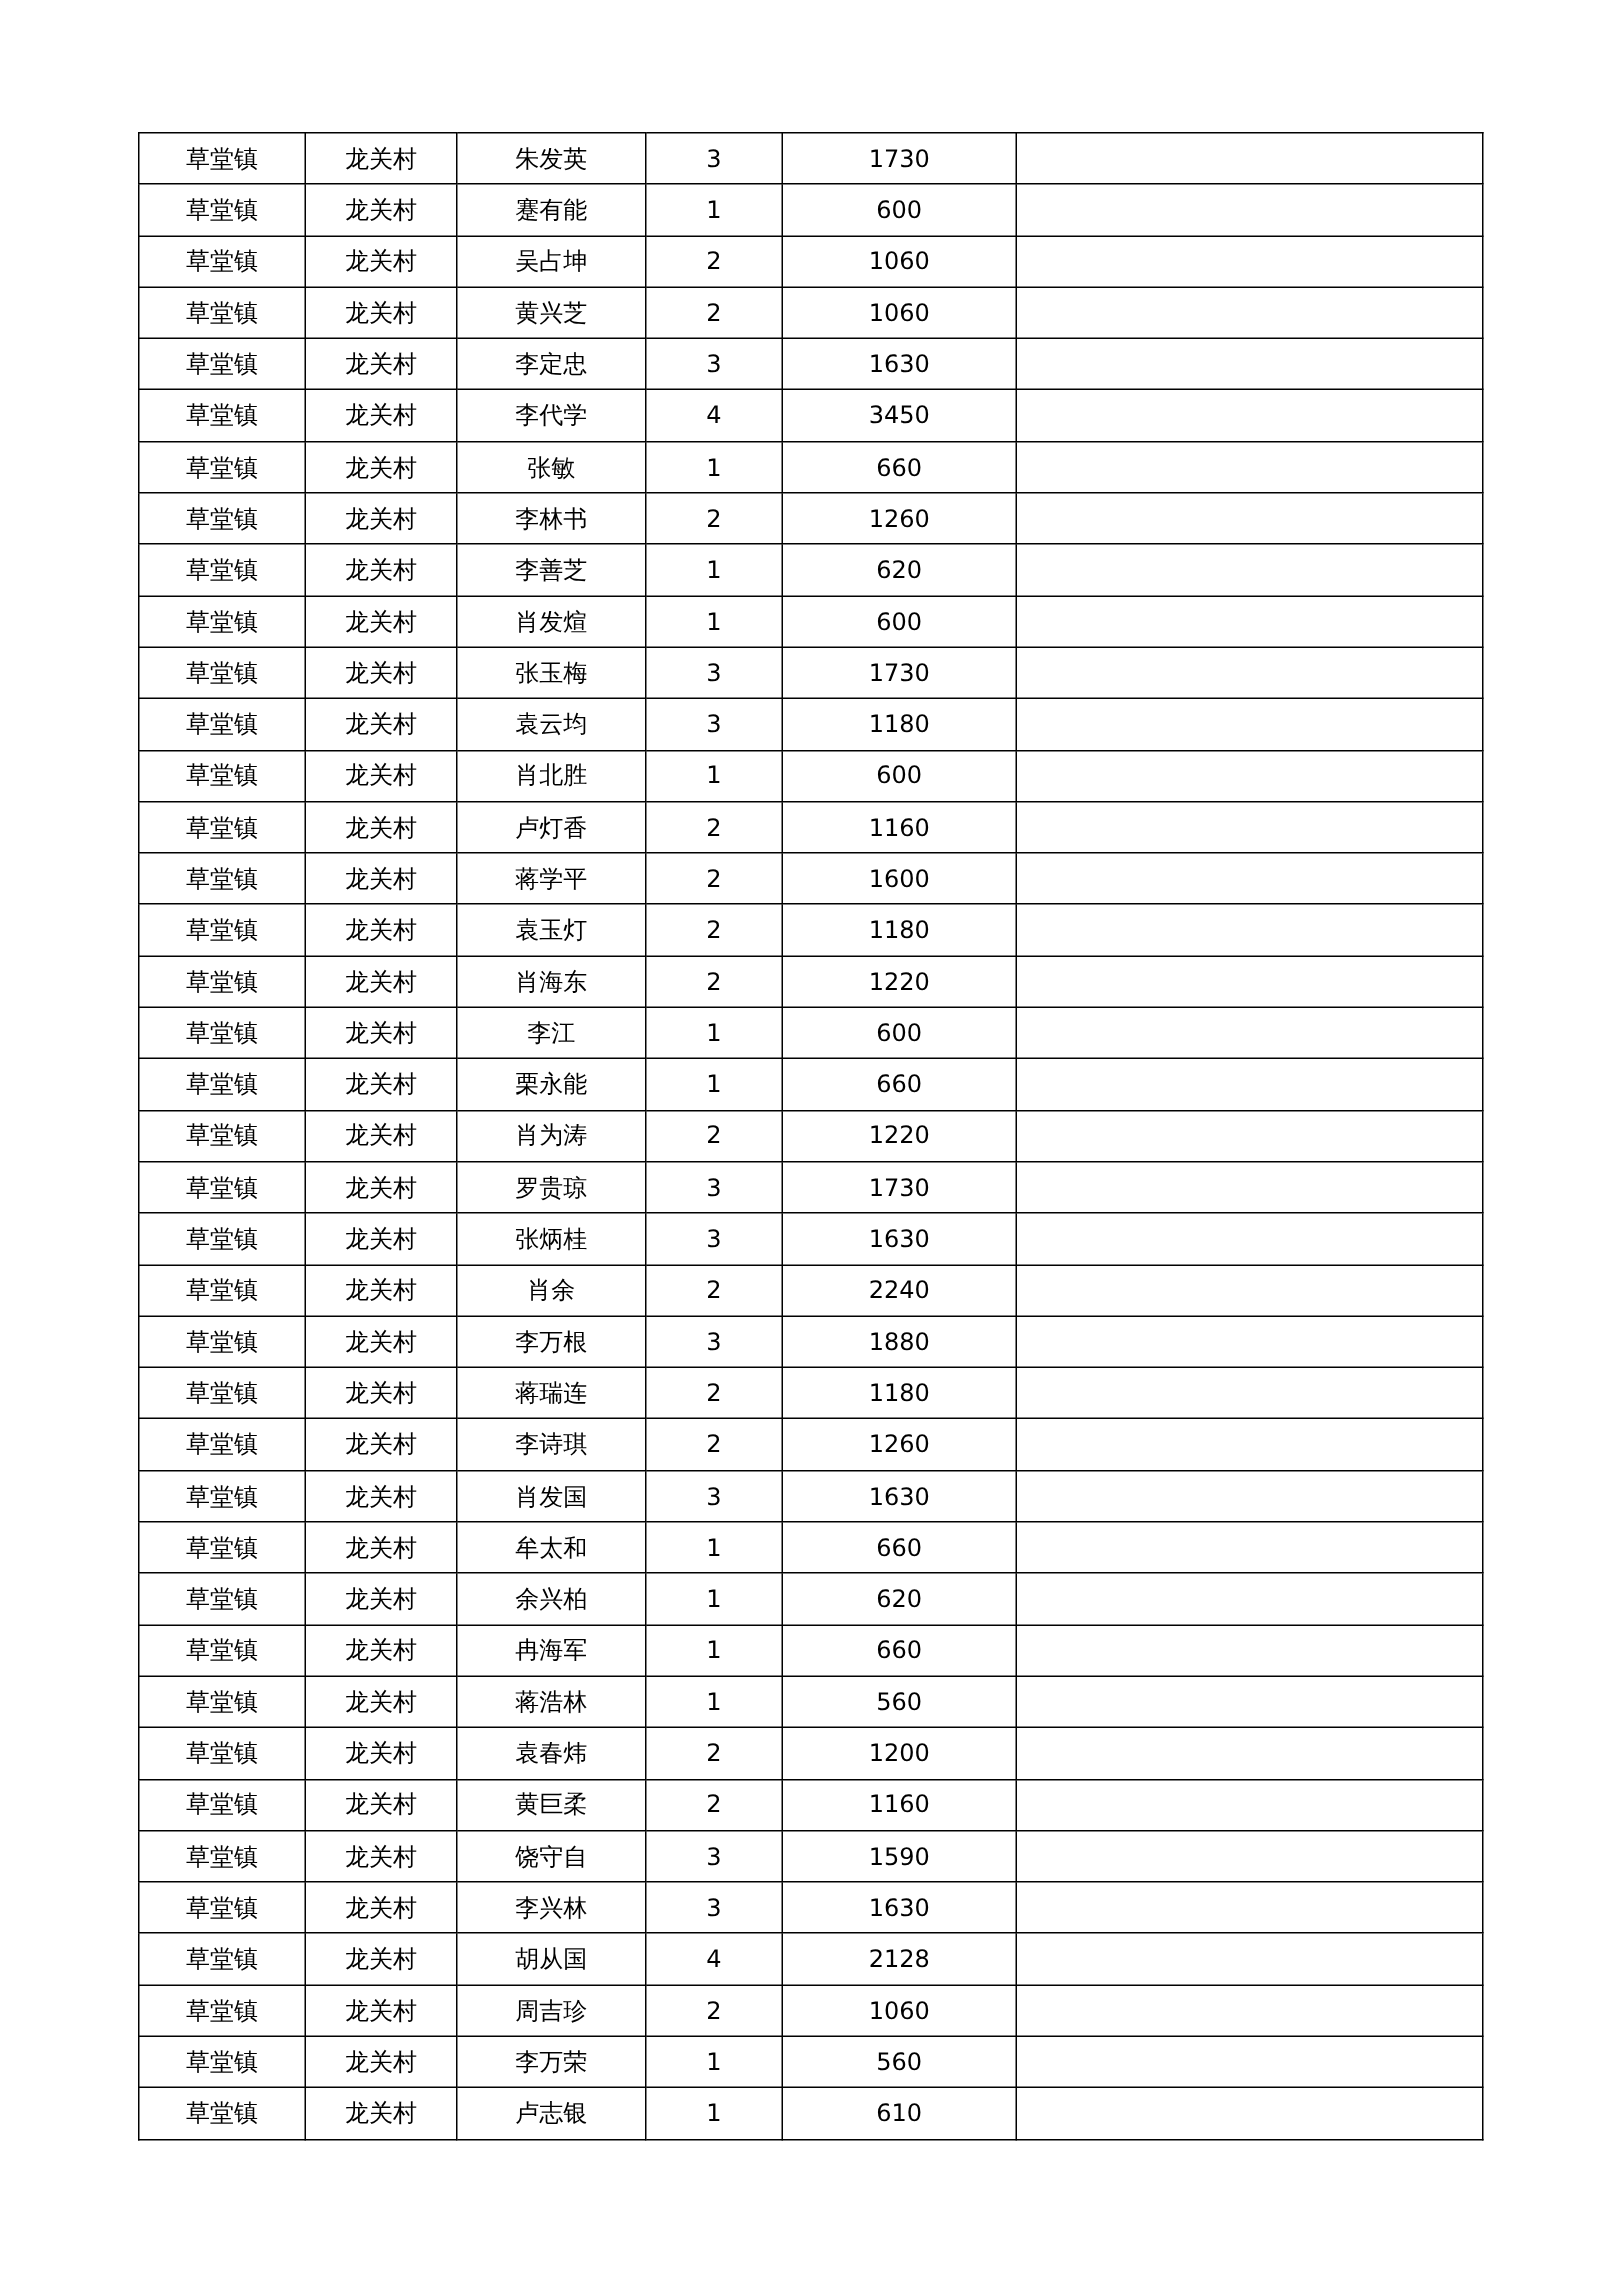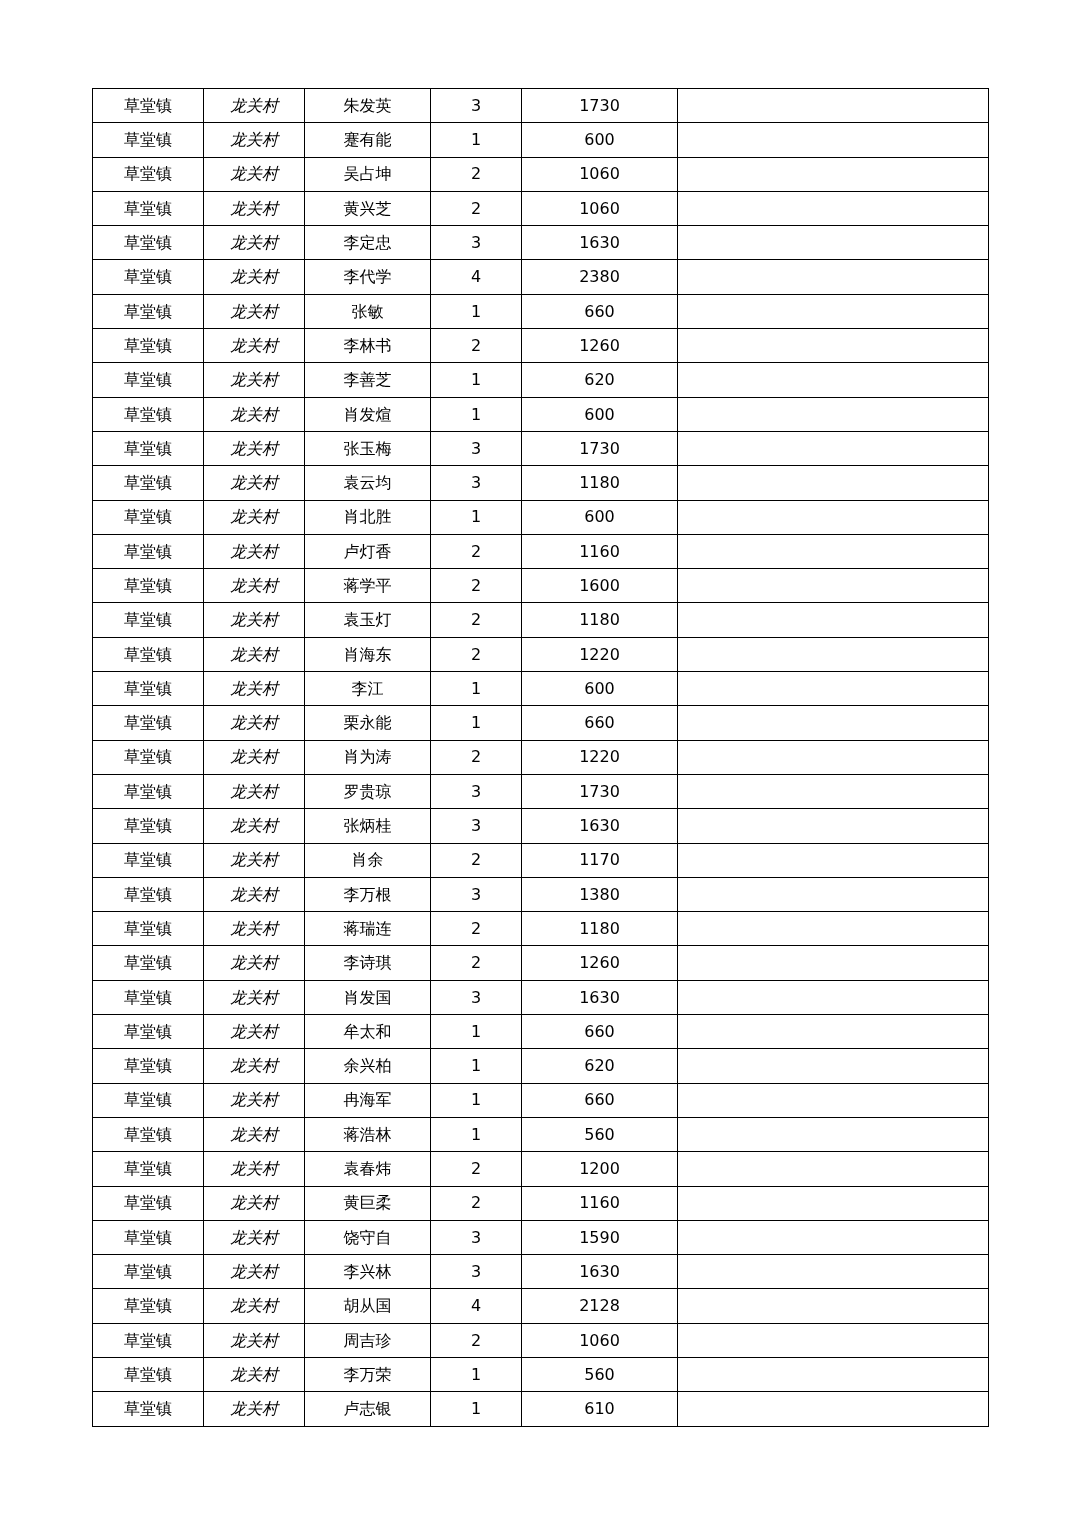--- a/index.html
+++ b/index.html
@@ -30,21 +30,21 @@
     border: 1px solid #000000;
     height: 33.3px;
     padding: 0;
     text-align: center;
     vertical-align: middle;
     font-size: 16px;
     line-height: 1.1;
     font-family: "DejaVu Sans", "Liberation Sans", sans-serif;
   }
   td.col-town   { width: 110px; }
-  td.col-village{ width: 100px; font-style: italic; }
+  td.col-village{ width: 100px; }
   td.col-name   { width: 125px; }
   td.col-count  { width: 90px; }
   td.col-amount { width: 155px; }
   td.col-note   { width: 310px; }
   .num {
     font-family: "Liberation Serif", "DejaVu Serif", serif;
     font-size: 16px;
   }
 </style>
 </head>
@@ -91,21 +91,21 @@
           <td class="col-name">李定忠</td>
           <td class="col-count num">3</td>
           <td class="col-amount num">1630</td>
           <td class="col-note"></td>
         </tr>
         <tr>
           <td class="col-town">草堂镇</td>
           <td class="col-village">龙关村</td>
           <td class="col-name">李代学</td>
           <td class="col-count num">4</td>
-          <td class="col-amount num">2380</td>
+          <td class="col-amount num">3450</td>
           <td class="col-note"></td>
         </tr>
         <tr>
           <td class="col-town">草堂镇</td>
           <td class="col-village">龙关村</td>
           <td class="col-name">张敏</td>
           <td class="col-count num">1</td>
           <td class="col-amount num">660</td>
           <td class="col-note"></td>
         </tr>
@@ -227,29 +227,29 @@
           <td class="col-name">张炳桂</td>
           <td class="col-count num">3</td>
           <td class="col-amount num">1630</td>
           <td class="col-note"></td>
         </tr>
         <tr>
           <td class="col-town">草堂镇</td>
           <td class="col-village">龙关村</td>
           <td class="col-name">肖余</td>
           <td class="col-count num">2</td>
-          <td class="col-amount num">1170</td>
+          <td class="col-amount num">2240</td>
           <td class="col-note"></td>
         </tr>
         <tr>
           <td class="col-town">草堂镇</td>
           <td class="col-village">龙关村</td>
           <td class="col-name">李万根</td>
           <td class="col-count num">3</td>
-          <td class="col-amount num">1380</td>
+          <td class="col-amount num">1880</td>
           <td class="col-note"></td>
         </tr>
         <tr>
           <td class="col-town">草堂镇</td>
           <td class="col-village">龙关村</td>
           <td class="col-name">蒋瑞连</td>
           <td class="col-count num">2</td>
           <td class="col-amount num">1180</td>
           <td class="col-note"></td>
         </tr>

